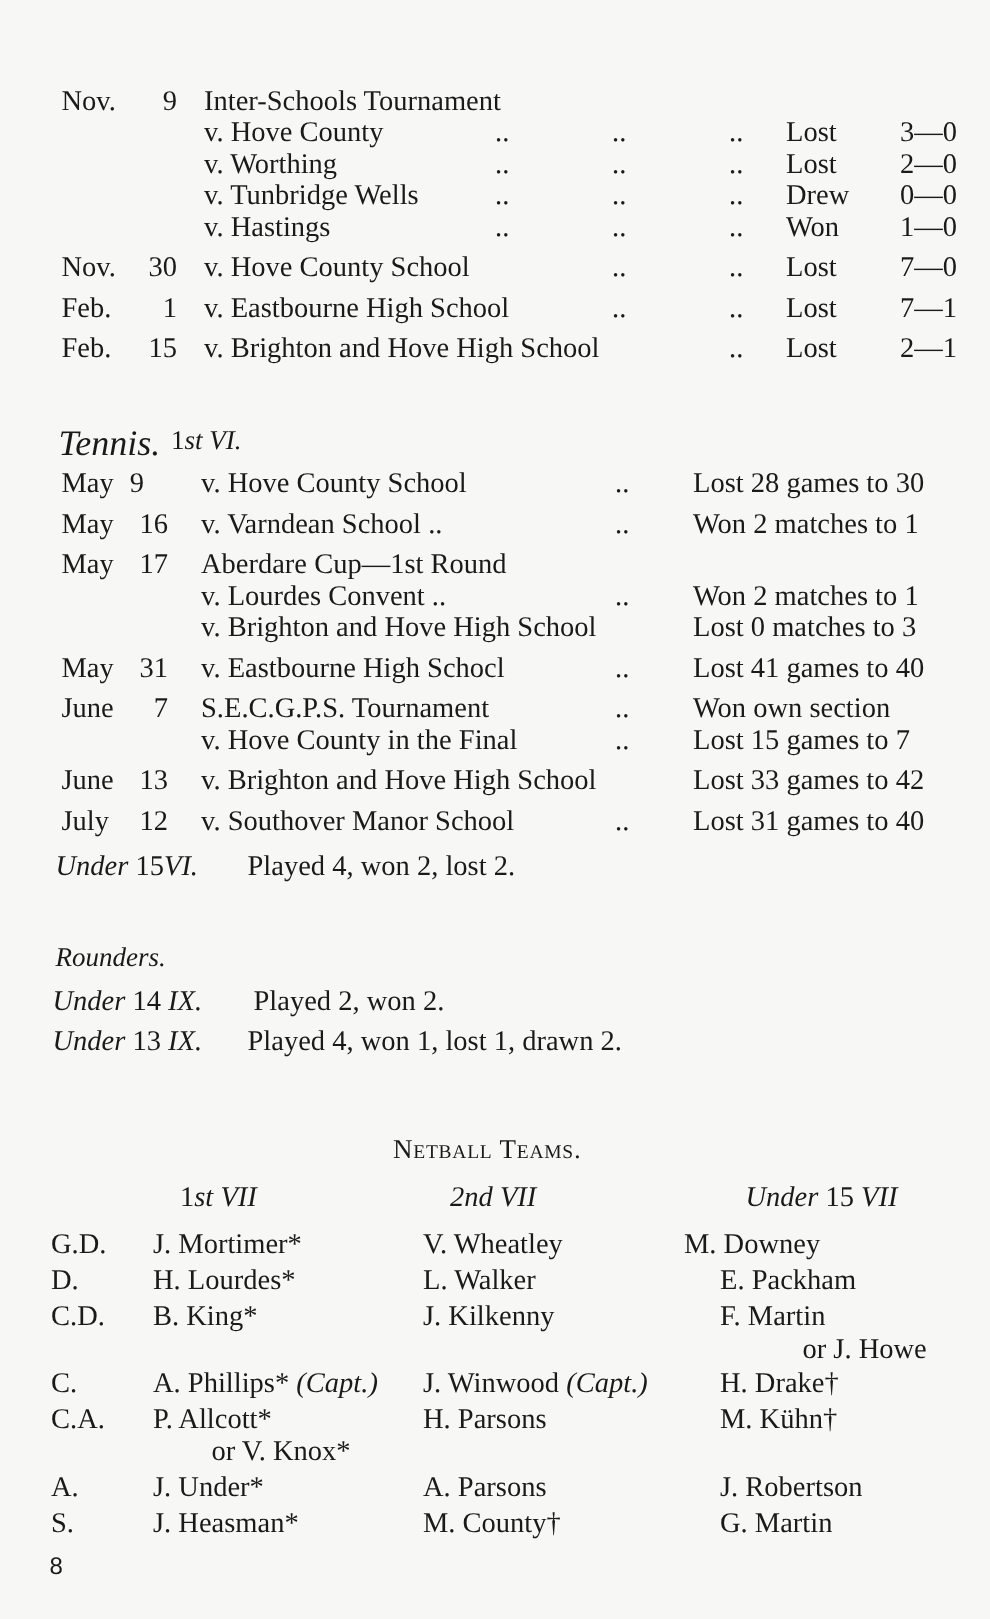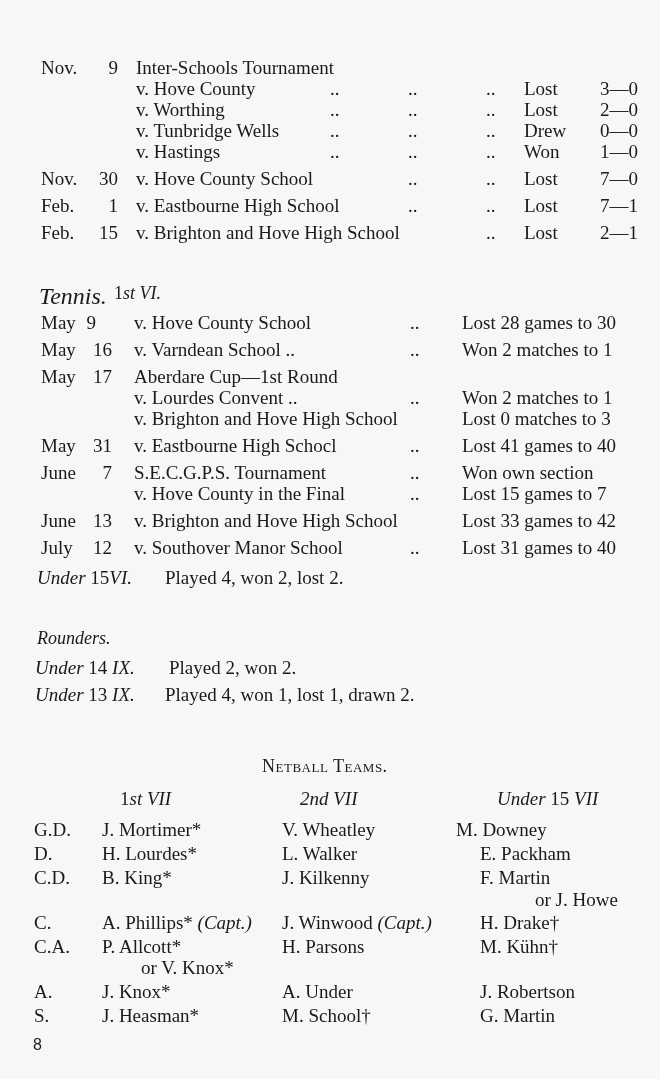--- a/index.html
+++ b/index.html
@@ -175,23 +175,23 @@
   <span class="abs" style="left:480px;top:913px">H. Drake†</span>
 
   <span class="abs" style="left:34px;top:937px">C.A.</span>
   <span class="abs" style="left:102px;top:937px">P. Allcott*</span>
   <span class="abs" style="left:282px;top:937px">H. Parsons</span>
   <span class="abs" style="left:480px;top:937px">M. Kühn†</span>
 
   <span class="abs" style="left:141px;top:958px">or V. Knox*</span>
 
   <span class="abs" style="left:34px;top:982px">A.</span>
-  <span class="abs" style="left:102px;top:982px">J. Knox*</span>
-  <span class="abs" style="left:282px;top:982px">A. Under</span>
+  <span class="abs" style="left:102px;top:982px">J. Under*</span>
+  <span class="abs" style="left:282px;top:982px">A. Parsons</span>
   <span class="abs" style="left:480px;top:982px">J. Robertson</span>
 
   <span class="abs" style="left:34px;top:1006px">S.</span>
   <span class="abs" style="left:102px;top:1006px">J. Heasman*</span>
-  <span class="abs" style="left:282px;top:1006px">M. School†</span>
+  <span class="abs" style="left:282px;top:1006px">M. County†</span>
   <span class="abs" style="left:480px;top:1006px">G. Martin</span>
 </div>
 
 <span class="abs" style="left:33px;top:1037px;font-size:16px;font-family:'Liberation Sans',sans-serif">8</span>
 
 </body></html>

